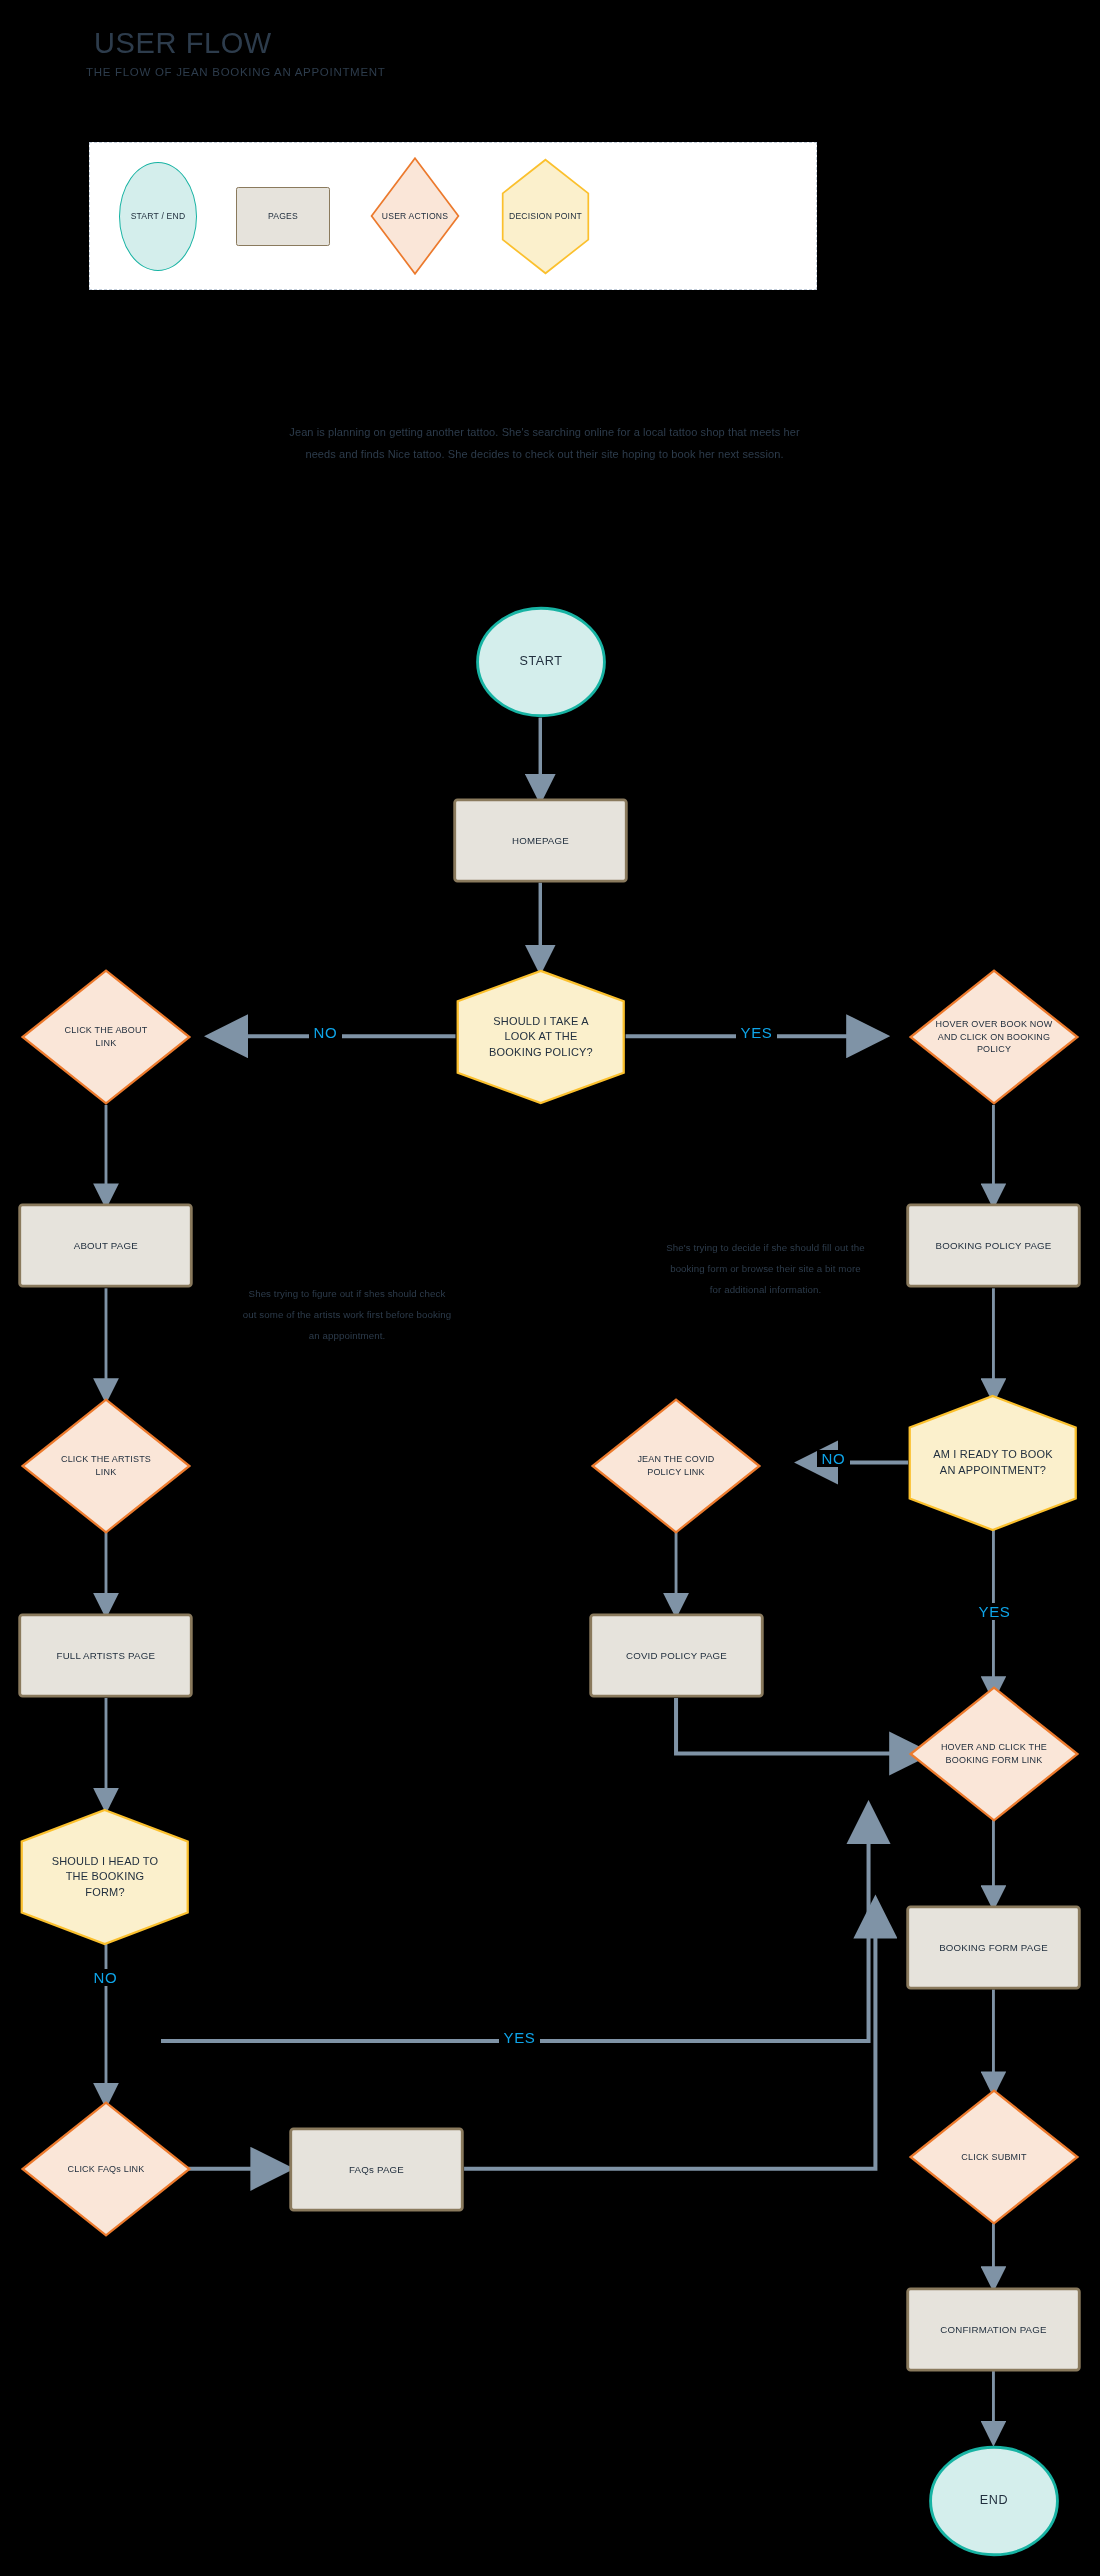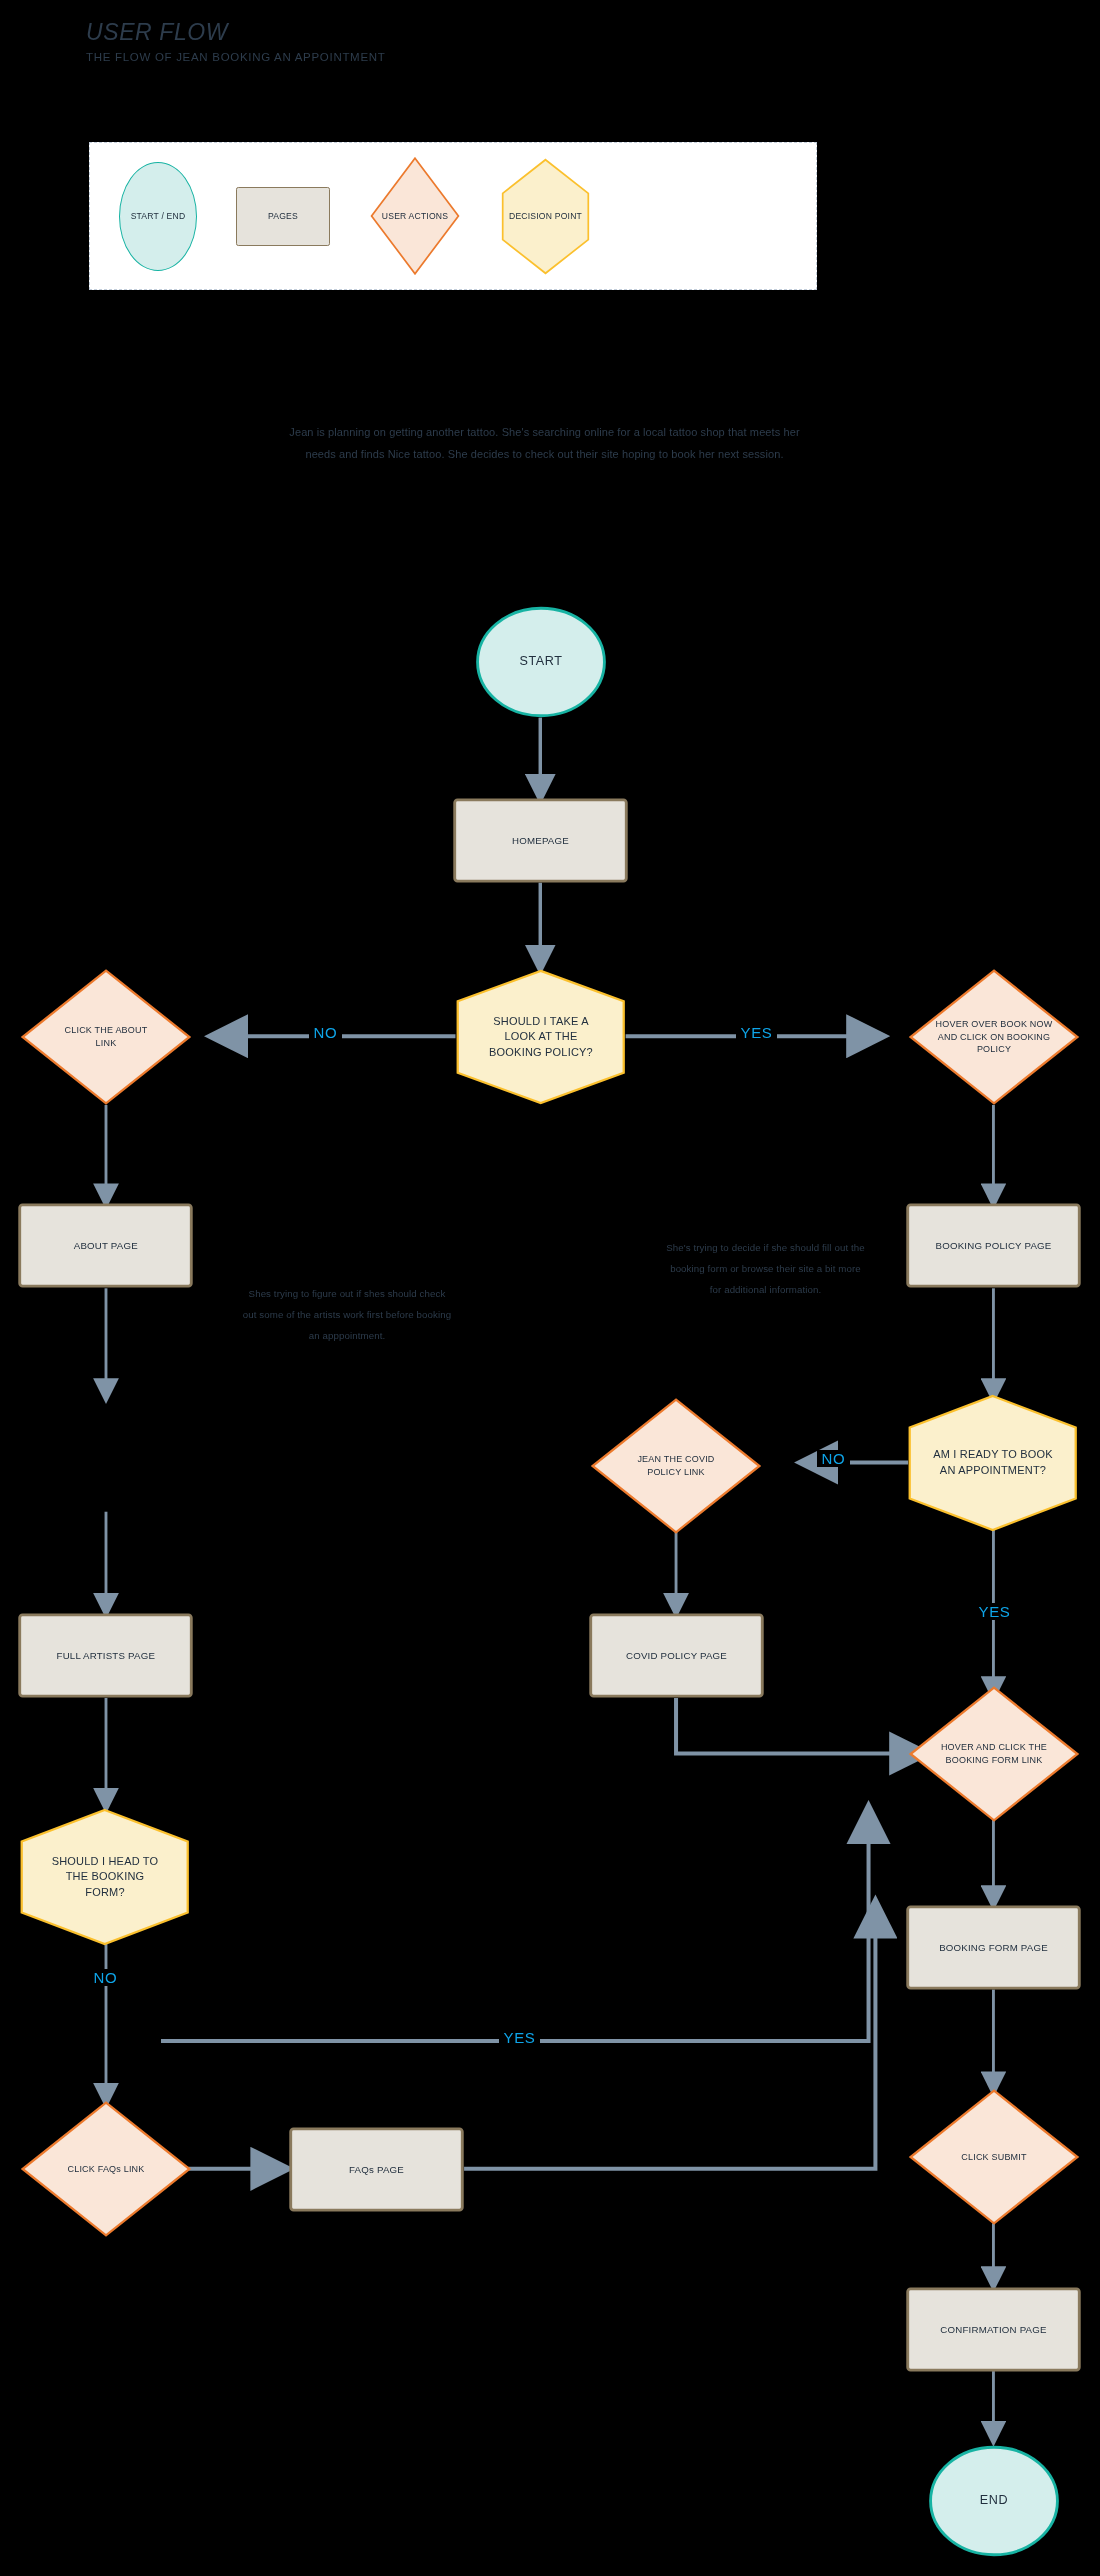--- a/index.html
+++ b/index.html
@@ -7,24 +7,23 @@
   body{
     width:1100px;height:2576px;position:relative;overflow:hidden;
     font-family:"Liberation Sans", sans-serif;
     background:#000000;
   }
   #stage{position:absolute;inset:0;width:1100px;height:2576px;}
 
   
   #header{position:absolute;left:86px;top:19.5px;width:688px;}
   #title{
-    font-size:23px;letter-spacing:0.6px;font-weight:400;
-    color:#2d3c4c;line-height:1.05;margin:0;
+    font-size:29px;letter-spacing:0.6px;font-weight:400;
+    color:#2d3c4c;line-height:1.05;margin:8px;
     font-family:"Liberation Sans", sans-serif;
-    font-style:italic;
   }
   #subtitle{
     font-size:11.5px;letter-spacing:0.7px;font-weight:400;
     color:#2d3c4c;margin-top:6.9px;
   }
 
   
   #legend{
     position:absolute;left:89px;top:142px;width:728px;height:148px;
     background:#ffffff;border:1.7px dashed #c3cedb;box-sizing:border-box;padding-left:32px;
@@ -234,20 +233,26 @@
     <div class="lbl" style="width:155px;">ABOUT PAGE</div>
   </div>
 
   <div class="node page" style="left:906px;top:1203px;width:175px;height:85px;">
     <svg class="shape-svg" width="175" height="85" viewBox="0 0 306 148">
       <rect x="3" y="3" width="300" height="142" rx="5" fill="#e6e3dc" stroke="#8a7a5d" stroke-width="5"></rect>
     </svg>
     <div class="lbl" style="width:143px;">BOOKING POLICY PAGE</div>
   </div>
 
+  <div class="node action" style="left:20px;top:1398px;width:172px;height:136px;">
+    <svg class="shape-svg" width="172" height="136" viewBox="0 0 300 238">
+      <polygon points="150,3 296,119 150,235 4,119" fill="#fae6d8" stroke="#ec7a2d" stroke-width="4"></polygon>
+    </svg>
+    <div class="lbl" style="width:103px;">CLICK THE ARTISTS LINK</div>
+  </div>
 
   <div class="node action" style="left:590px;top:1398px;width:172px;height:136px;">
     <svg class="shape-svg" width="172" height="136" viewBox="0 0 300 238">
       <polygon points="150,3 296,119 150,235 4,119" fill="#fae6d8" stroke="#ec7a2d" stroke-width="4"></polygon>
     </svg>
     <div class="lbl" style="width:109px;">JEAN THE COVID POLICY LINK</div>
   </div>
 
   <div class="node decision" style="left:908px;top:1394px;width:170px;height:138px;">
     <svg class="shape-svg" width="170" height="138" viewBox="0 0 297 240">

